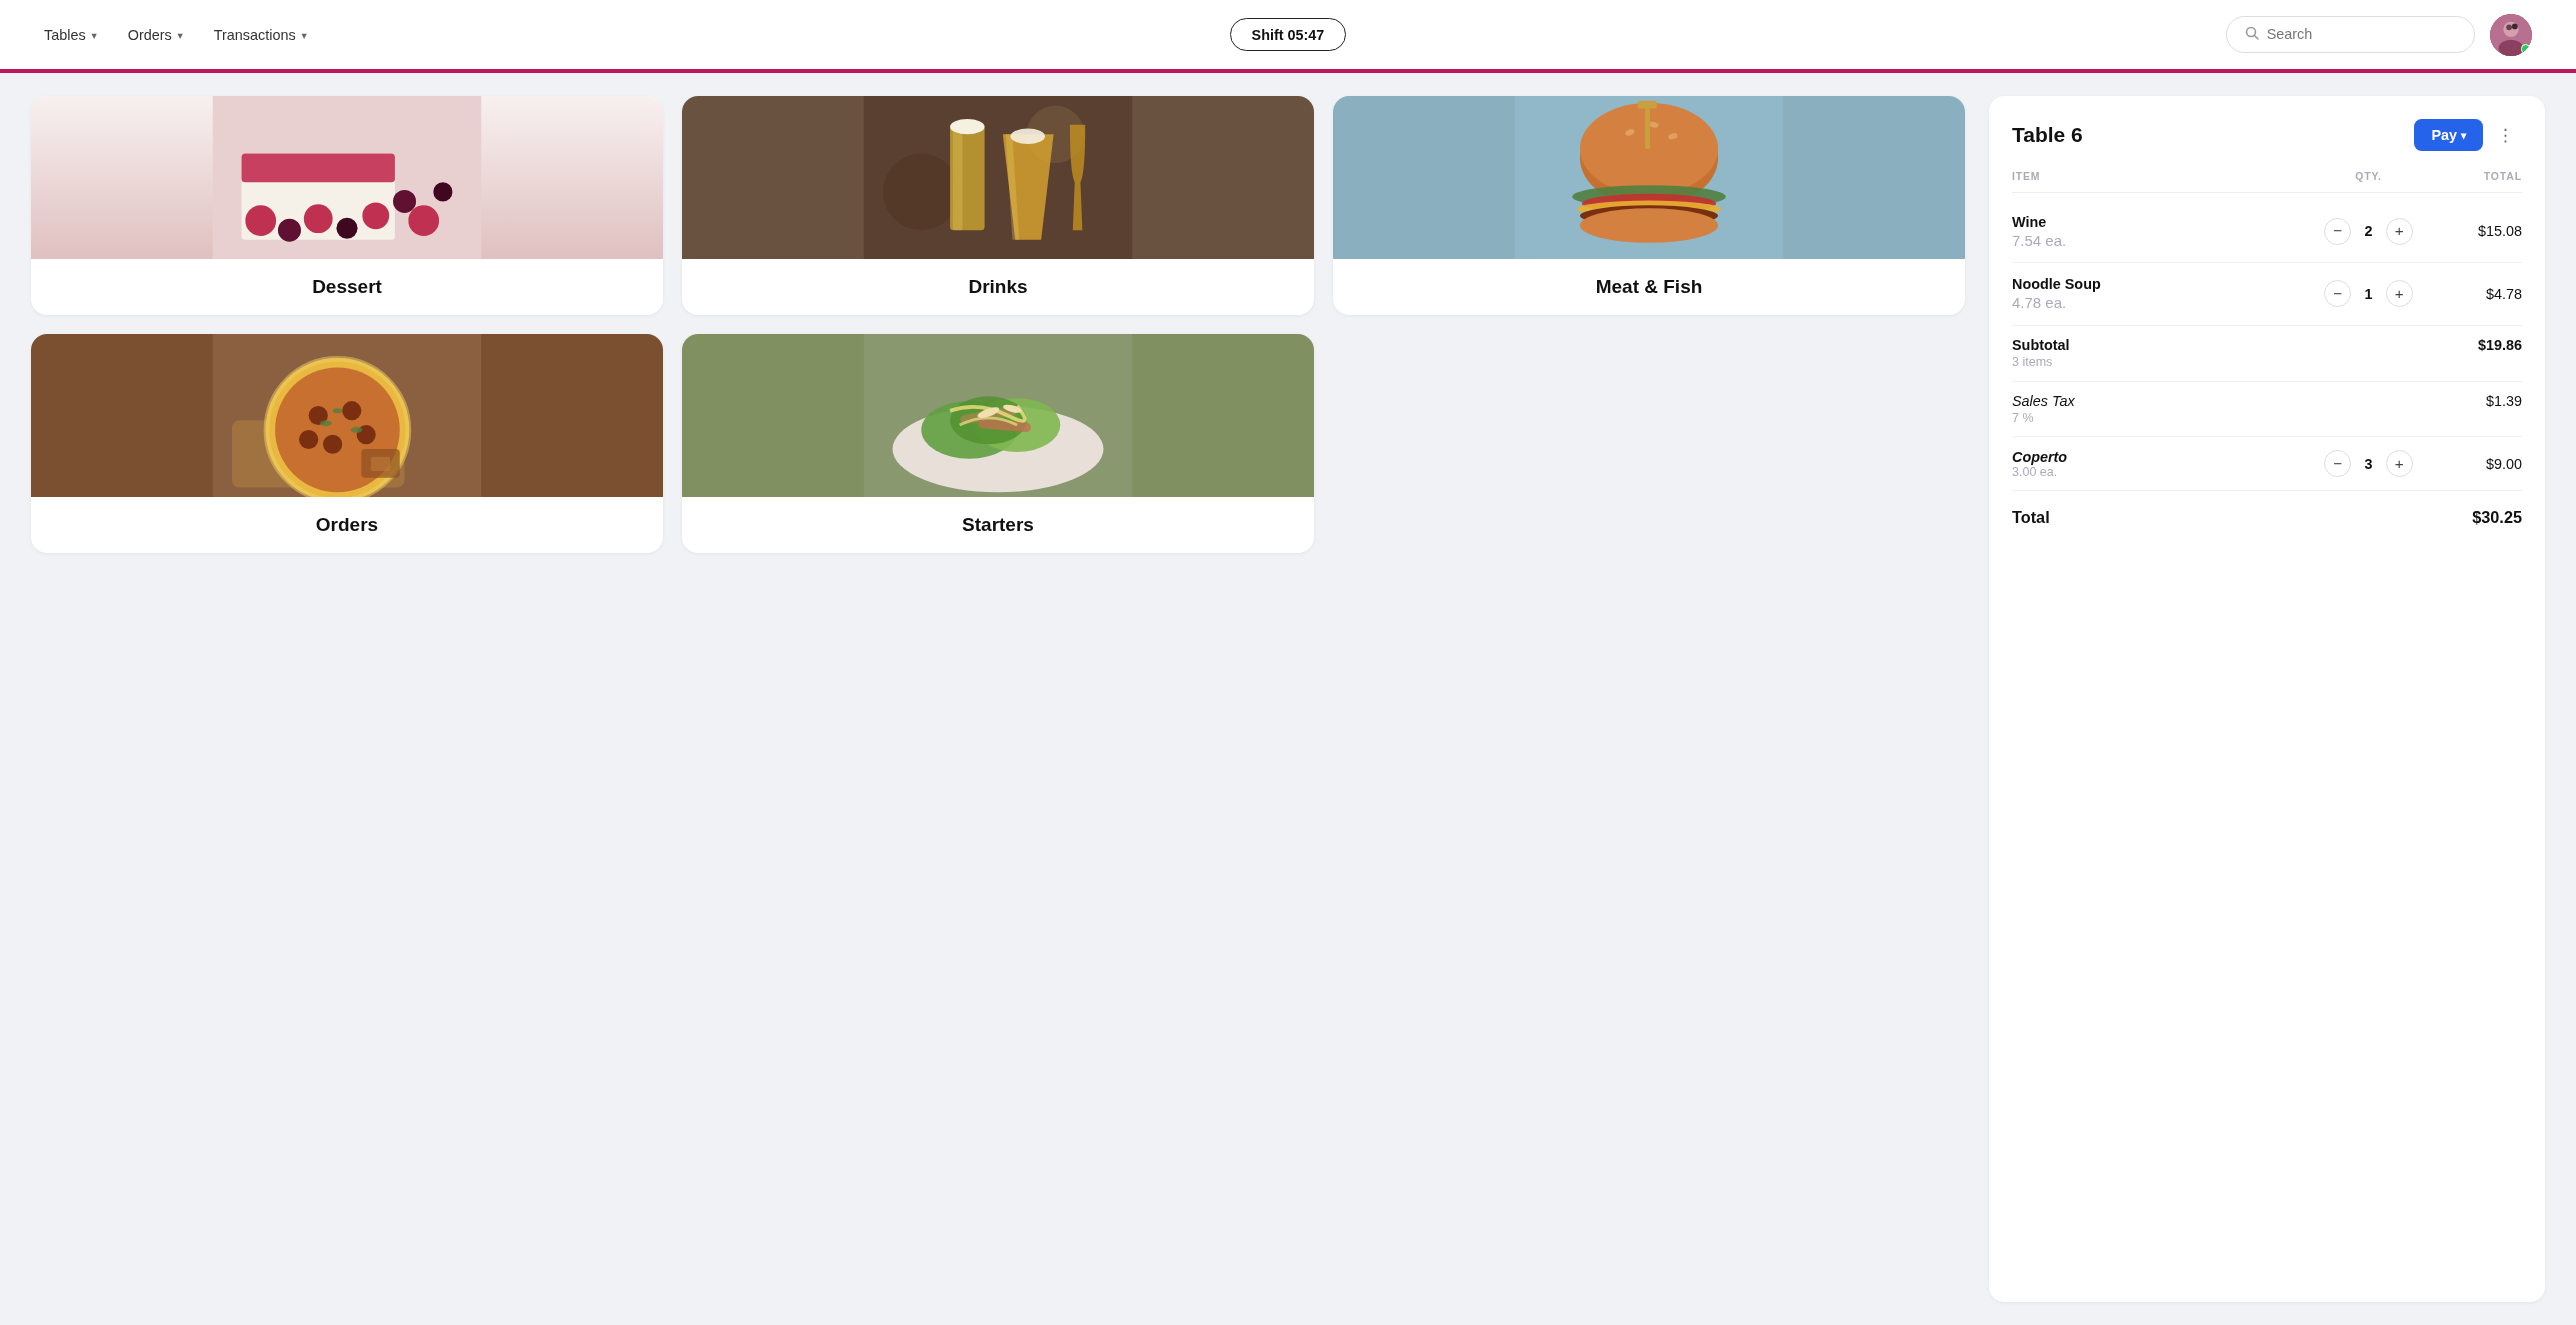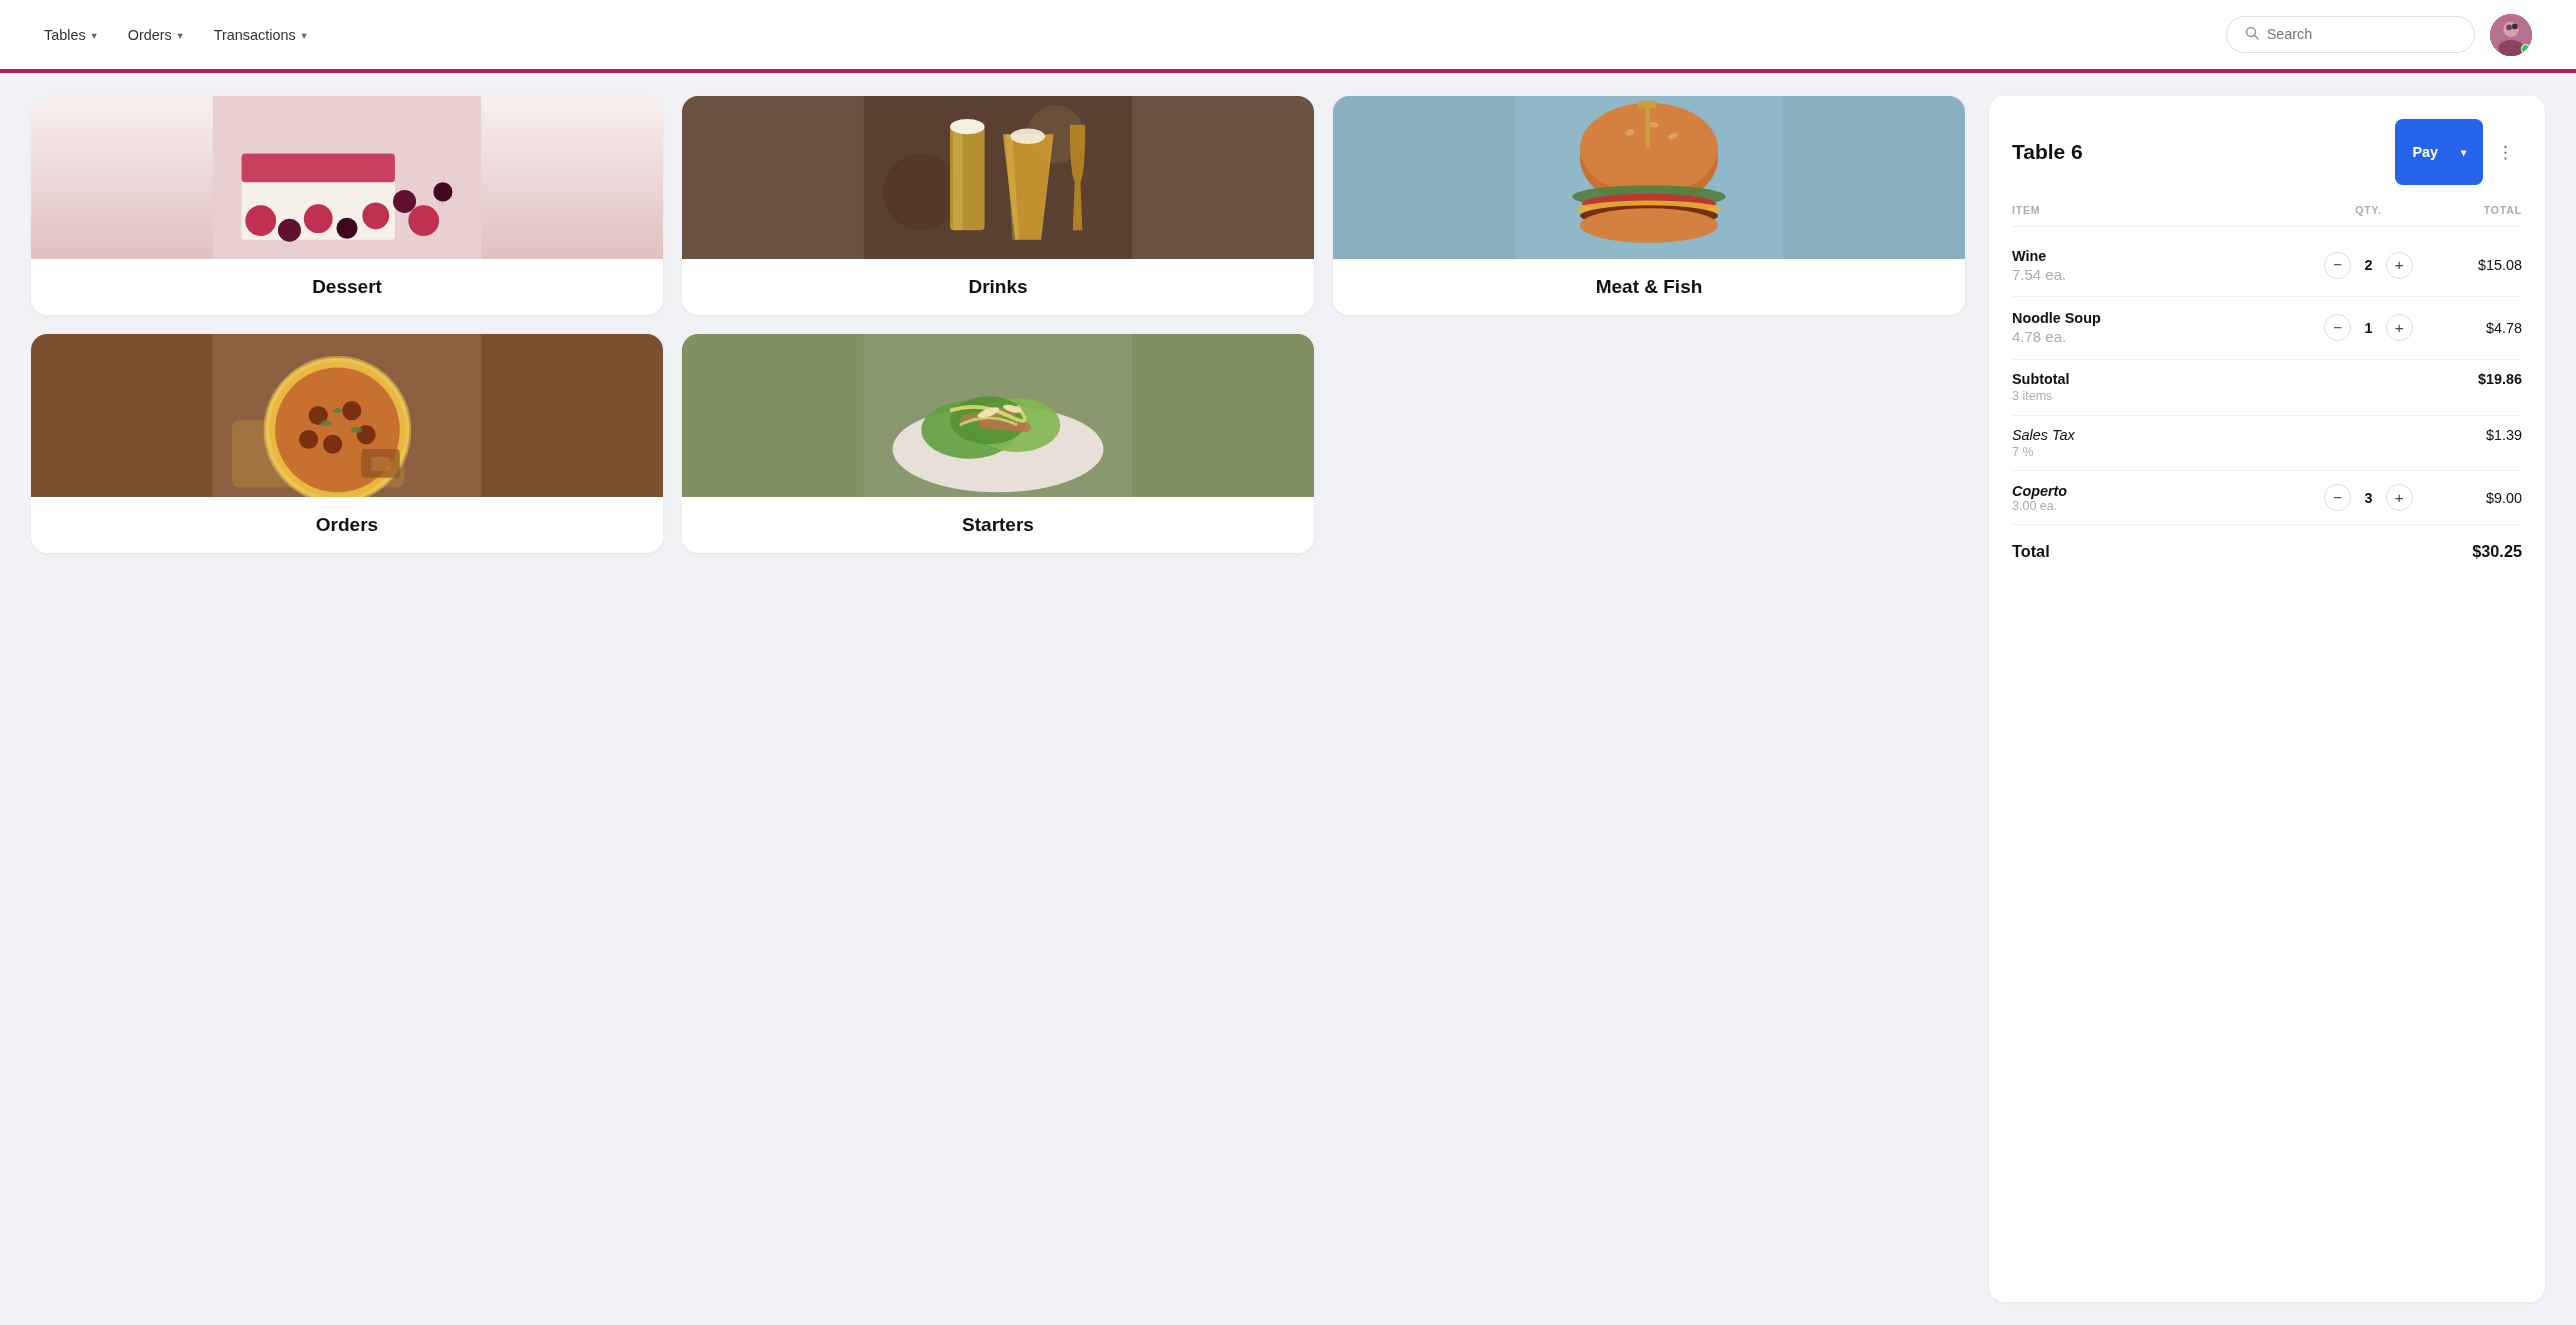--- a/index.html
+++ b/index.html
@@ -186,27 +186,27 @@
     .header-actions {
       display: flex;
       align-items: center;
       gap: 7.7px;
     }
     .pay-btn {
       background: #2563eb;
       color: #fff;
       border: none;
       border-radius: 7.7px;
-      padding: 25px 17px;
+      padding: 8px 17px;
       font-size: 14.4px;
       font-weight: 600;
       cursor: pointer;
       display: flex;
       align-items: center;
-      gap: 23px;
+      gap: 4px;
     }
     .pay-btn .btn-chevron {
       font-size: 10.5px;
     }
     .more-btn {
       width: 31px;
       height: 31px;
       display: flex;
       align-items: center;
       justify-content: center;
@@ -365,20 +365,23 @@
     <div class="nav-item">
       <span>Orders</span>
       <span class="chevron">▾</span>
     </div>
     <div class="nav-item">
       <span>Transactions</span>
       <span class="chevron">▾</span>
     </div>
   </nav>
 
+  <div class="header-center">
+    <div class="shift-badge">Shift 05:47</div>
+  </div>
 
   <div class="header-right">
     <div class="search-bar">
       <span class="search-icon-svg">
         <svg width="15.3" height="15.3" viewBox="0 0 24 24" fill="none" stroke="#999" stroke-width="2.5" stroke-linecap="round">
           <circle cx="11" cy="11" r="7"></circle>
           <line x1="16.5" y1="16.5" x2="22" y2="22"></line>
         </svg>
       </span>
       <input type="text" placeholder="Search" style="">

